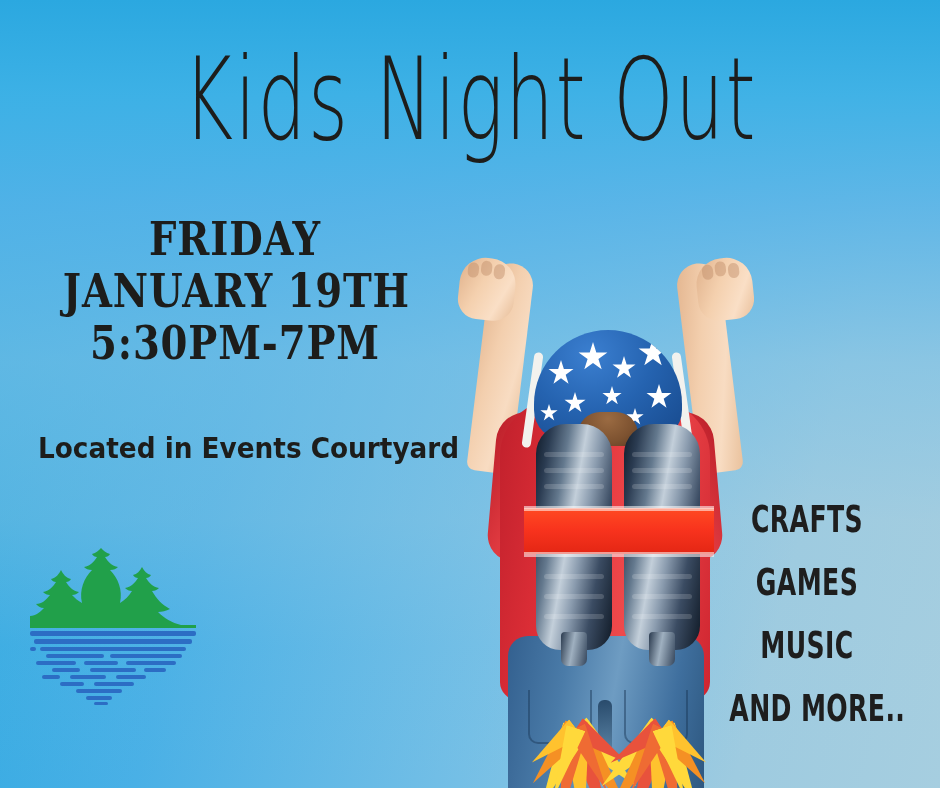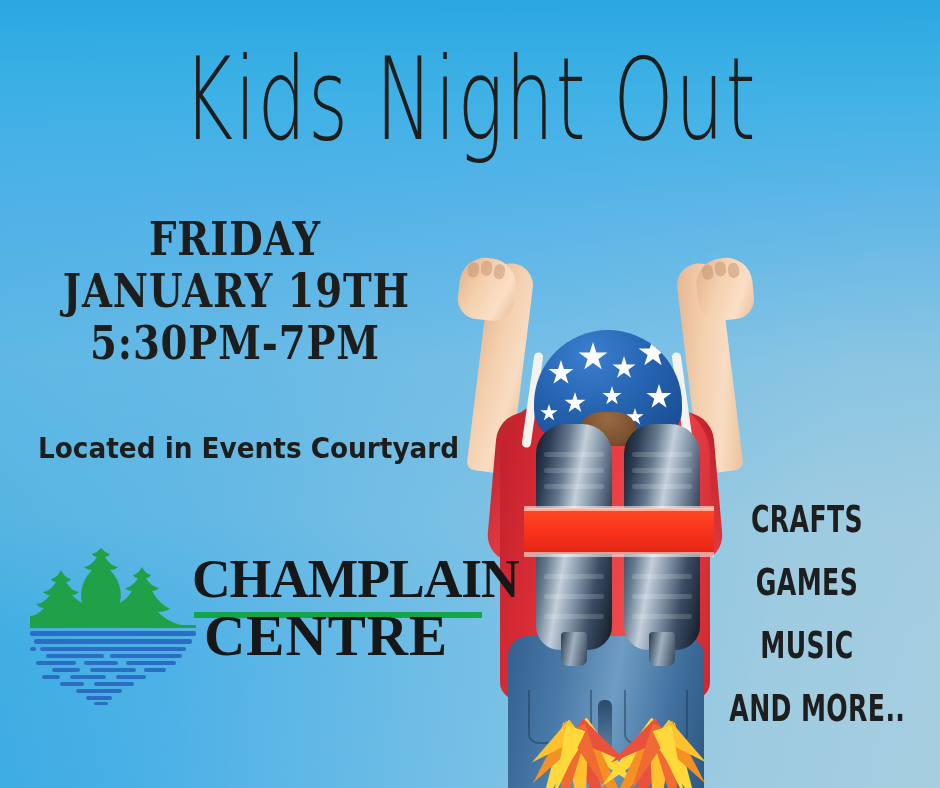--- a/index.html
+++ b/index.html
@@ -372,20 +372,15 @@
           <rect x="40" y="127" width="36" height="4" rx="2"></rect>
           <rect x="86" y="127" width="30" height="4" rx="2"></rect>
           <rect x="30" y="134" width="24" height="4" rx="2"></rect>
           <rect x="64" y="134" width="40" height="4" rx="2"></rect>
           <rect x="46" y="141" width="46" height="4" rx="2"></rect>
           <rect x="56" y="148" width="26" height="4" rx="2"></rect>
           <rect x="64" y="154" width="14" height="3" rx="1.5"></rect>
         </g>
       </svg>
     </div>
-    <div class="logo-word">
-      <div class="logo-line1">CHAMPLAIN</div>
-      <div class="logo-rule"></div>
-      <div class="logo-line2">CENTRE</div>
-    </div>
   </div>
 
 </div>
 
 </body></html>

